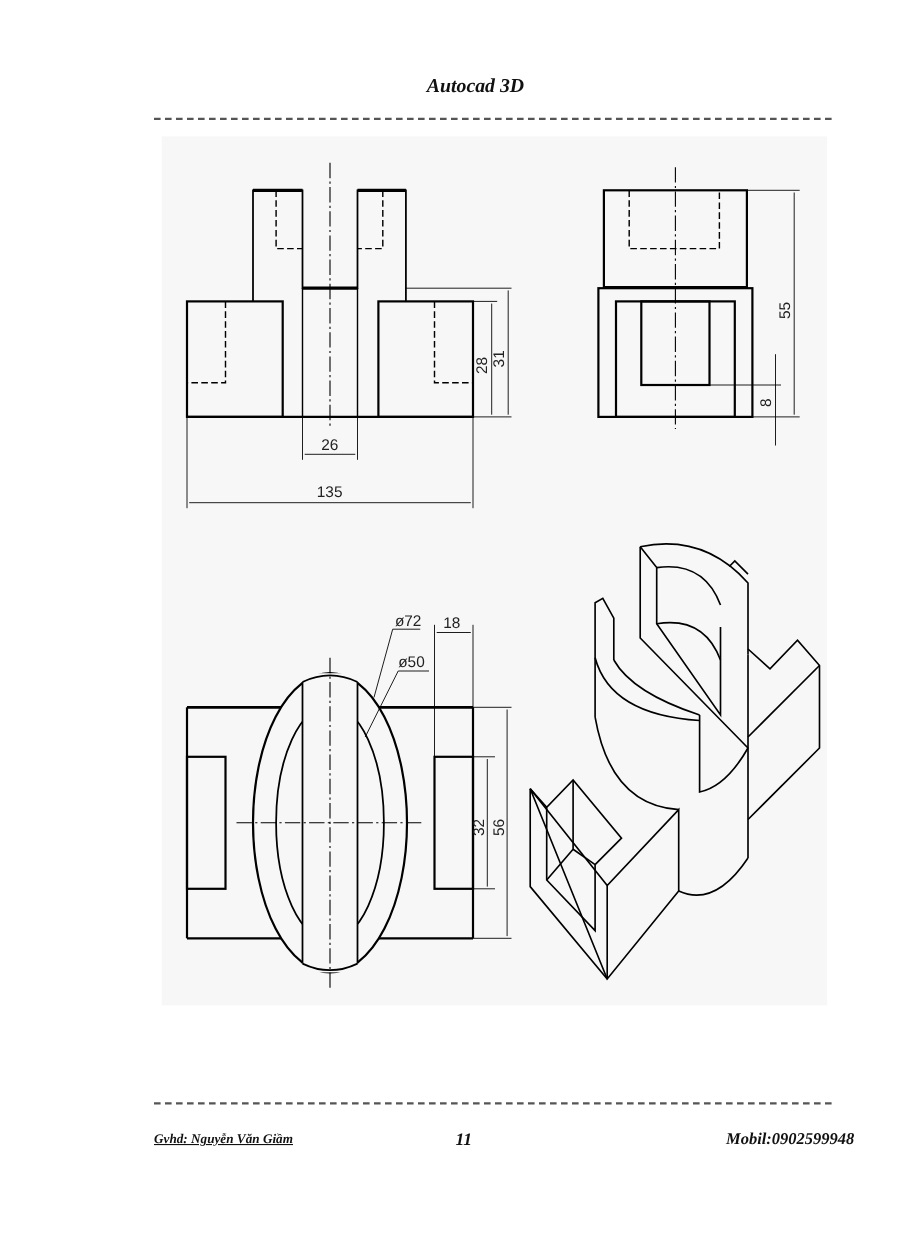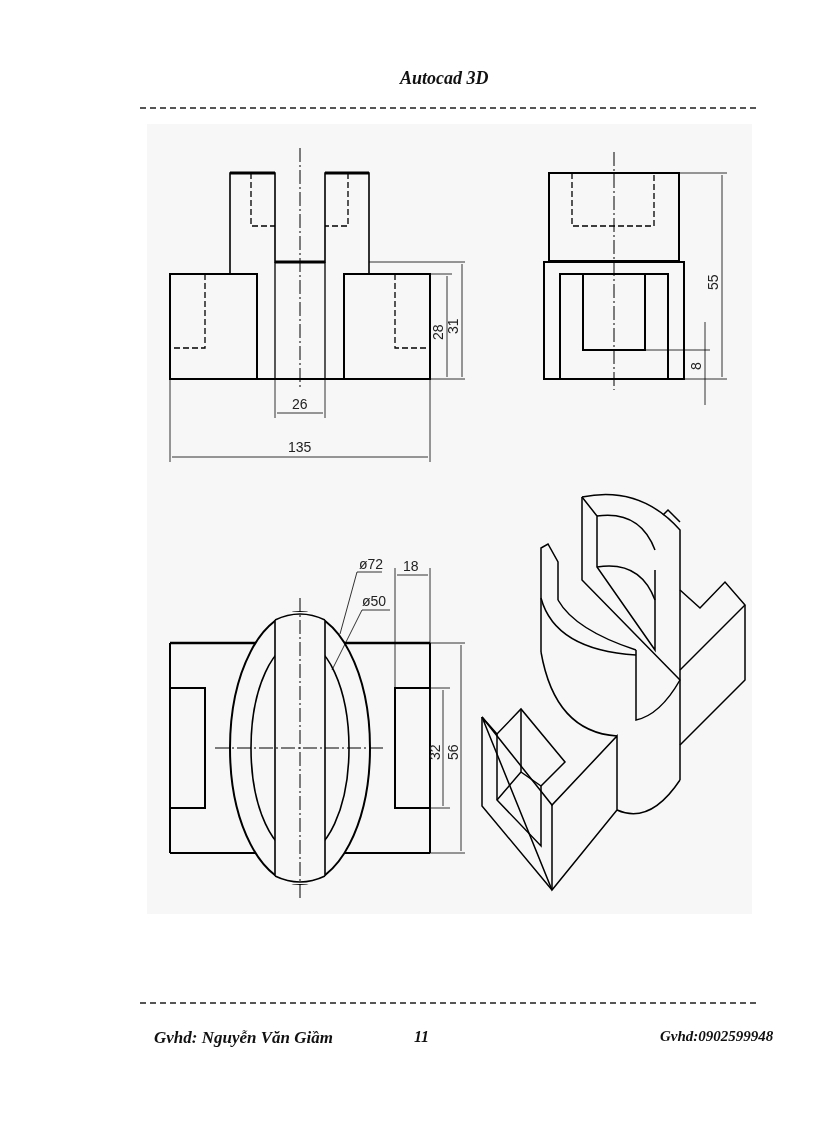--- a/index.html
+++ b/index.html
@@ -1,24 +1,24 @@
 <!DOCTYPE html>
 <html><head>
 <meta charset="utf-8">
 <style>
   html, body { margin:0; padding:0; background:#ffffff; }
   body { width:816px; height:1123px; position:relative; overflow:hidden; font-family:"Liberation Sans", sans-serif; }
-  .header-title { position:absolute; left:400px; top:68px; font-family:"Liberation Serif", serif; font-style:italic; font-weight:bold; font-size:18px; color:#111; }
+  .header-title { position:absolute; left:388px; top:68px; font-family:"Liberation Serif", serif; font-style:italic; font-weight:bold; font-size:18px; color:#111; }
   .rule { position:absolute; left:140px; width:616px; height:0; border-top:2px dashed #555; }
   .rule.top { top:107px; }
   .rule.bottom { top:1002px; }
   .drawing-area { position:absolute; left:147px; top:124px; width:605px; height:790px; background:#f7f7f7; }
   .drawing-svg { position:absolute; left:0; top:0; }
   .footer { position:absolute; top:1028px; font-family:"Liberation Serif", serif; font-style:italic; font-weight:bold; color:#111; }
-  .footer.left { left:154px; font-size:17px; }
+  .footer.left { left:140px; font-size:12px;text-decoration:underline; }
   .footer.center { left:414px; font-size:16px; }
   .footer.right { left:660px; font-size:15px; }
   .dim { font-family:"Liberation Sans", sans-serif; font-size:14px; fill:#222; }
 </style>
 </head>
 <body>
 
 <div class="header-title">Autocad 3D</div>
 <div class="rule top"></div>
 
@@ -149,13 +149,13 @@
   <text class="dim" x="359" y="569">ø72</text>
   <text class="dim" x="362" y="606">ø50</text>
   <text class="dim" x="403" y="571">18</text>
   <text class="dim" transform="translate(440,760) rotate(-90)">32</text>
   <text class="dim" transform="translate(458,760) rotate(-90)">56</text>
 </svg>
 
 <div class="rule bottom"></div>
 <div class="footer left">Gvhd: Nguyễn Văn Giầm</div>
 <div class="footer center">11</div>
-<div class="footer right">Gvhd:0902599948</div>
+<div class="footer right">Mobil:0902599948</div>
 
 </body></html>

